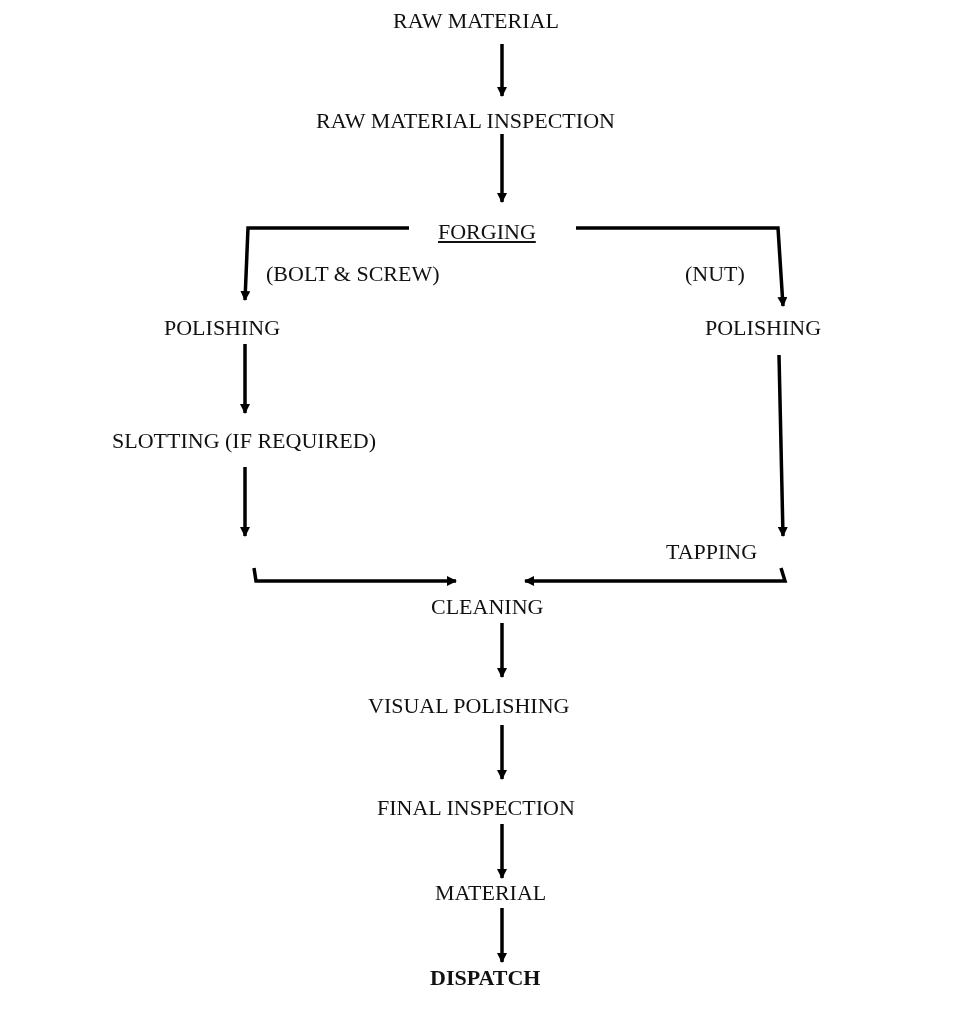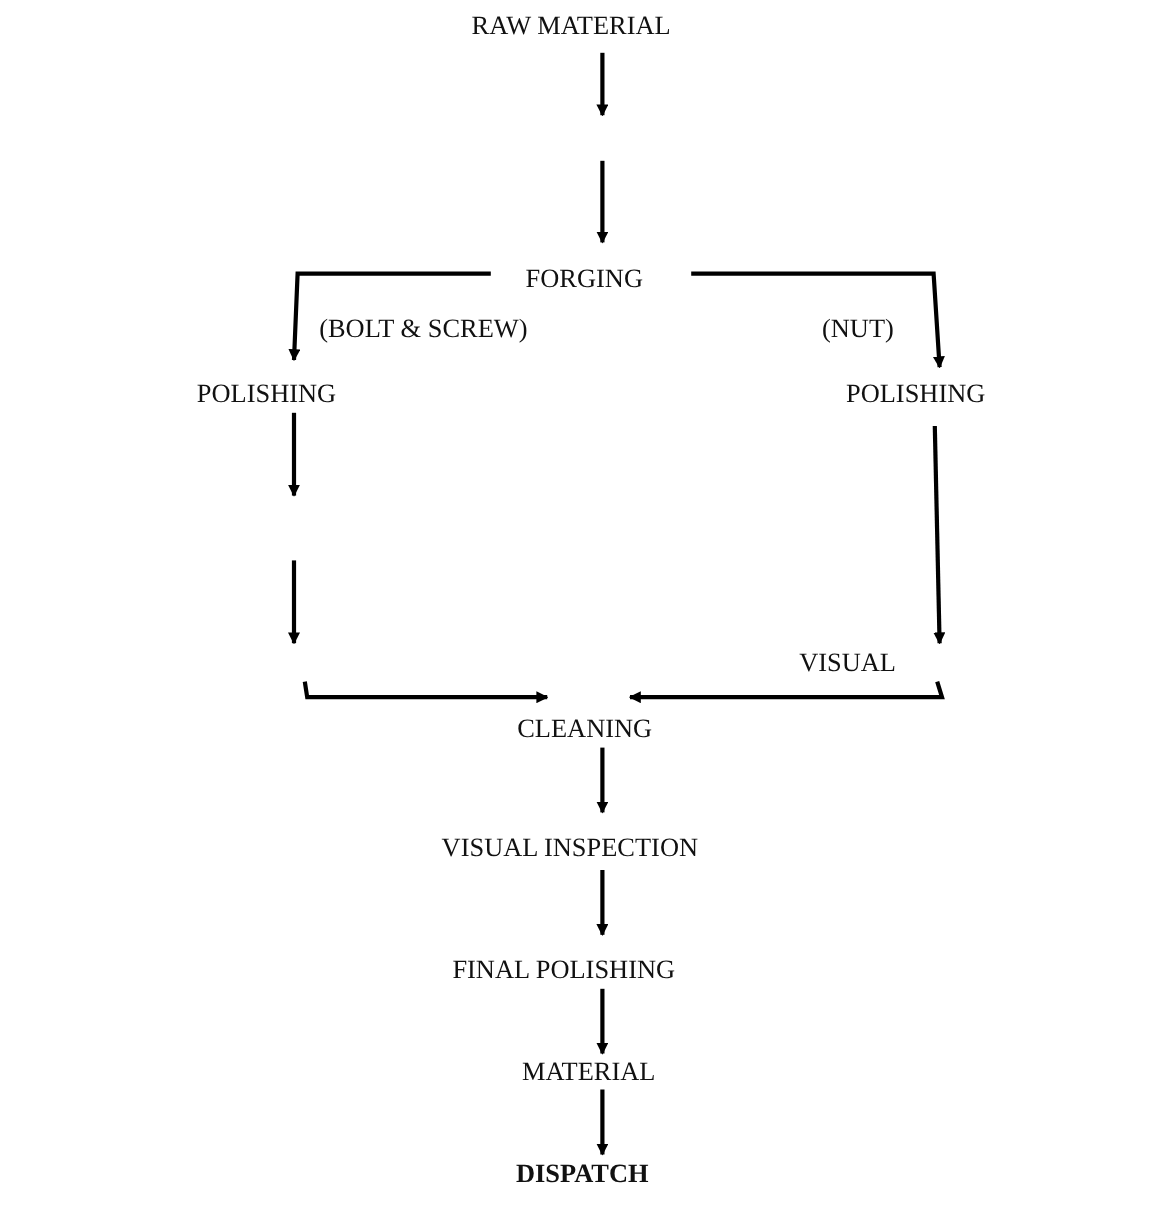--- a/index.html
+++ b/index.html
@@ -13,29 +13,31 @@
     white-space: nowrap;
     line-height: 1;
   }
   svg { position: absolute; left: 0; top: 0; }
 </style>
 </head>
 <body>
 
 <div id="canvas">
   <div class="label" style="left:382px; top:10px;">RAW MATERIAL</div>
-  <div class="label" style="left:427px; top:221px;">FORGING</div>
+  <div class="label" style="left:305px; top:110px;">RAW MATERIAL INSPECTION</div>
+  <div class="label" style="left:427px; top:221px;text-decoration:underline;">FORGING</div>
   <div class="label" style="left:255px; top:263px;">(BOLT &amp; SCREW)</div>
   <div class="label" style="left:674px; top:263px;">(NUT)</div>
   <div class="label" style="left:153px; top:317px;">POLISHING</div>
   <div class="label" style="left:694px; top:317px;">POLISHING</div>
-  <div class="label" style="left:655px; top:541px;">VISUAL</div>
+  <div class="label" style="left:101px; top:430px;">SLOTTING (IF REQUIRED)</div>
+  <div class="label" style="left:655px; top:541px;">TAPPING</div>
   <div class="label" style="left:420px; top:596px;">CLEANING</div>
-  <div class="label" style="left:357px; top:695px;">VISUAL INSPECTION</div>
-  <div class="label" style="left:366px; top:797px;">FINAL POLISHING</div>
+  <div class="label" style="left:357px; top:695px;">VISUAL POLISHING</div>
+  <div class="label" style="left:366px; top:797px;">FINAL INSPECTION</div>
   <div class="label" style="left:424px; top:882px;">MATERIAL</div>
   <div class="label" style="left:419px; top:967px;font-weight:bold;">DISPATCH</div>
 
   <svg width="972" height="1024" viewBox="0 0 972 1024">
     <defs>
       <marker id="ah" markerWidth="10" markerHeight="10" refX="9" refY="5" orient="auto" markerUnits="userSpaceOnUse">
         <path d="M0,0 L10,5 L0,10 z" fill="#000"></path>
       </marker>
     </defs>
     <g stroke="#000" stroke-width="3.5" fill="none">

